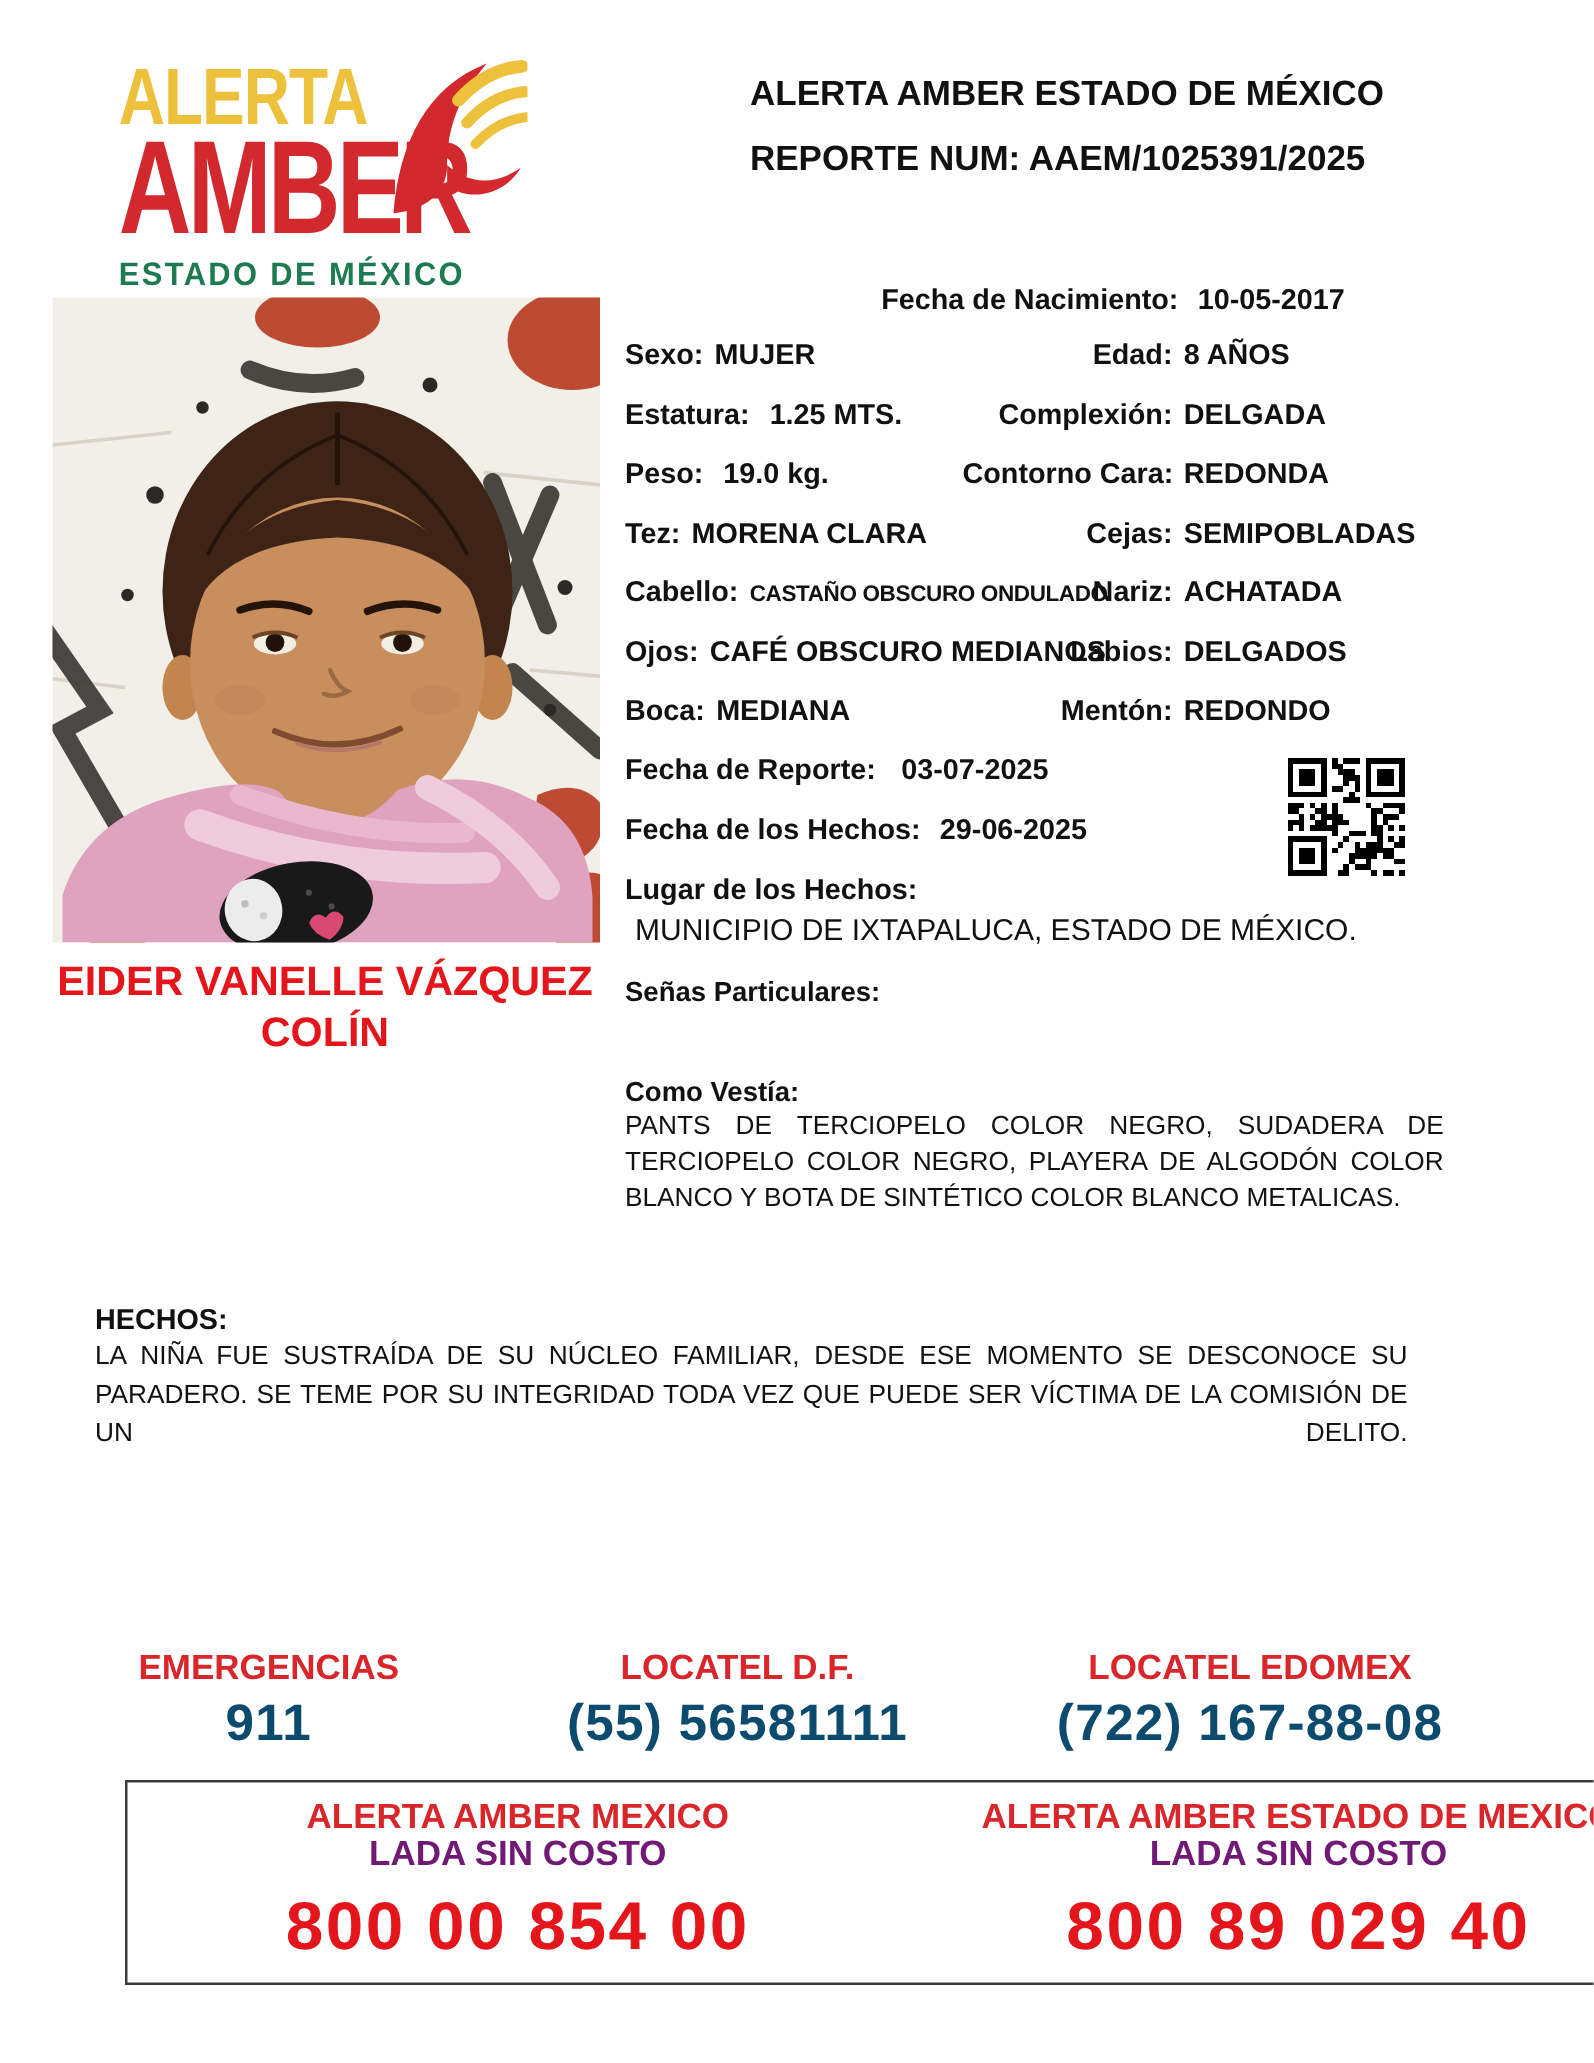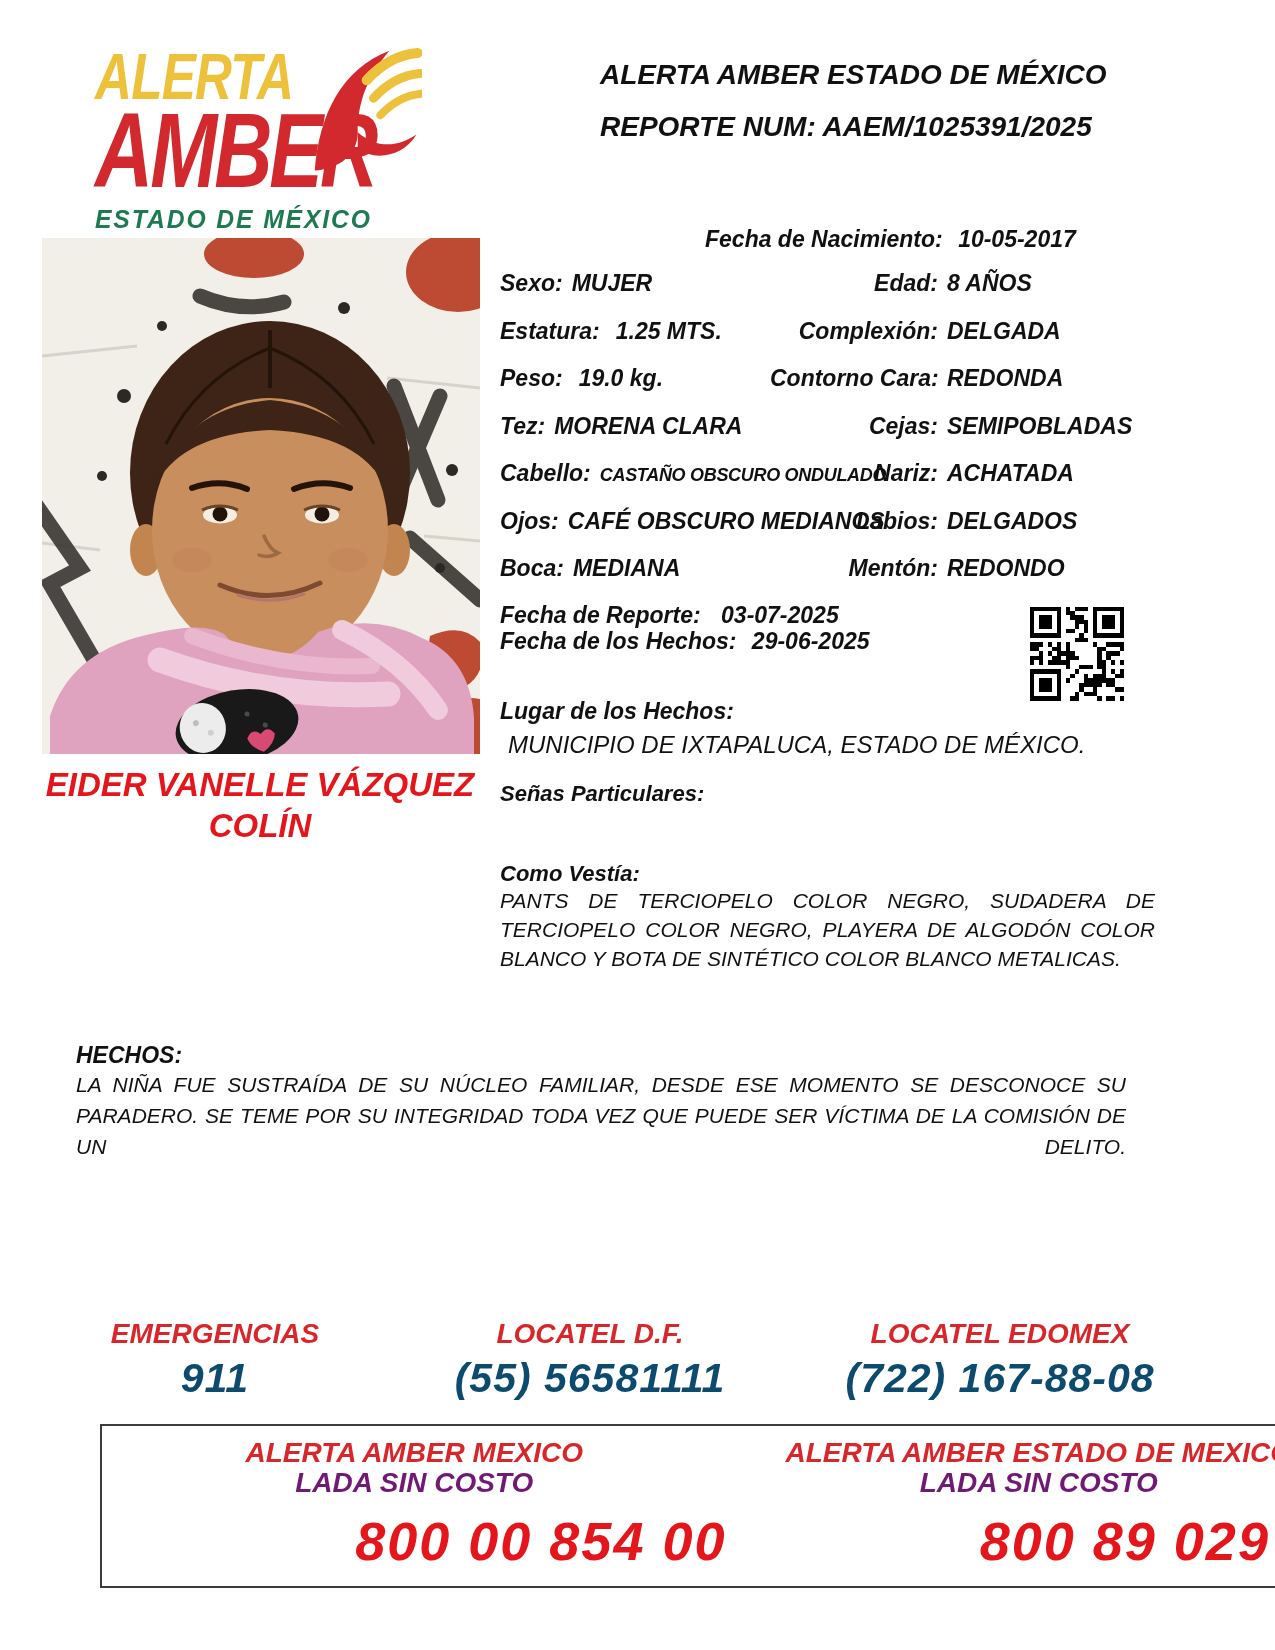--- a/index.html
+++ b/index.html
@@ -1,21 +1,21 @@
 <!DOCTYPE html>
 <html style="--accent-red: #e4161c; --label-red: #d8262b; --logo-red: #d2292f; --logo-yellow: #edc13c; --logo-green: #1e7a50; --ink: #111111;"><head>
 <meta charset="utf-8">
 <style>
   :root{
     --accent-red:#e4161c; --label-red:#d8262b; --logo-red:#d2292f;
     --logo-yellow:#edc13c; --logo-green:#1e7a50; --ink:#111;
   }
   *{margin:0;padding:0;box-sizing:border-box;}
   body{background:#fff;font-family:"Liberation Sans",sans-serif;color:var(--ink);}
-  .page{position:relative;width:1275px;height:1650px;background:#fff;overflow:hidden;font-style:italic;}
+  .page{position:relative;width:1275px;height:1650px;background:#fff;overflow:hidden;}
 
   
   .logo{position:absolute;left:95px;top:50px;width:320px;}
   .logo-alerta{font-size:64px;font-weight:900;color:var(--logo-yellow);
     letter-spacing:-1px;transform:scaleX(.8);transform-origin:left;line-height:54px;}
   .logo-amber{font-size:106px;font-weight:900;color:var(--logo-red);
     letter-spacing:-4px;transform:scaleX(.76);transform-origin:left;line-height:88px;margin-top:2px;}
   .logo-estado{font-size:26px;font-weight:800;color:var(--logo-green);
     letter-spacing:2px;transform:scaleX(.95);transform-origin:left;margin-top:10px;}
   .swoosh{position:absolute;left:212px;top:-6px;}
@@ -35,21 +35,21 @@
   
   .frow{position:absolute;left:500px;width:710px;height:30px;font-size:23px;
     font-weight:bold;white-space:nowrap;}
   .frow .lv{margin-left:9px;}
   .frow .lv.small{font-size:18px;letter-spacing:-.3px;}
   .rpair{position:absolute;left:270px;top:0;display:flex;}
   .rpair .rl{display:inline-block;width:168px;text-align:right;}
   .rpair .rv{margin-left:9px;}
   .row-birth{position:absolute;left:705px;top:226px;font-size:23px;font-weight:bold;white-space:nowrap;}
   .r0{top:270px}.r1{top:318px}.r2{top:365px}.r3{top:413px}.r4{top:460px}.r5{top:508px}.r6{top:555px}
-  .row-rep{top:602px}.row-inc{top:628px}
+  .row-rep{top:602px}.row-inc{top:650px}
   .place-label{position:absolute;left:500px;top:698px;font-size:23px;font-weight:bold;}
   .place-value{position:absolute;left:508px;top:731px;font-size:24px;}
   .marks-label{position:absolute;left:500px;top:781px;font-size:22px;font-weight:bold;}
   .marks-text{position:absolute;left:500px;top:806px;width:652px;font-size:20px;
     line-height:26px;text-align:justify;}
   .cloth-label{position:absolute;left:500px;top:861px;font-size:22px;font-weight:bold;}
   .cloth-text{position:absolute;left:500px;top:886px;width:655px;font-size:21px;
     line-height:29px;text-align:justify;}
   .qr{position:absolute;left:1030px;top:606px;width:94px;height:95px;}
 
@@ -63,21 +63,21 @@
   .c0{left:90px;width:250px}.c1{left:430px;width:320px}.c2{left:820px;width:360px}
   .contact .clabel{color:var(--label-red);font-weight:bold;font-size:28px;}
   .contact .cnum{color:#0c4a6e;font-weight:bold;font-size:41px;margin-top:5px;letter-spacing:1px;}
 
   
   .hotbox{position:absolute;left:100px;top:1424px;width:1253px;height:164px;
     border:2px solid #3c3c3c;display:flex;background:#fff;}
   .hot{flex:1;text-align:center;padding-top:12px;}
   .hot .ht{color:var(--label-red);font-weight:bold;font-size:28px;line-height:30px;}
   .hot .hs{color:#701a75;font-weight:bold;font-size:28px;line-height:30px;}
-  .hot .hn{color:var(--accent-red);font-weight:bold;font-size:54px;margin-top:12px;letter-spacing:2px;text-align:right;}
+  .hot .hn{color:var(--accent-red);font-weight:bold;font-size:54px;margin-top:12px;letter-spacing:2px;}
 </style>
 </head>
 <body>
 
 <div class="page">
 
   <div class="logo">
     <div class="logo-alerta">ALERTA</div>
     <div class="logo-amber">AMBER</div>
     <div class="logo-estado">ESTADO DE MÉXICO</div>

